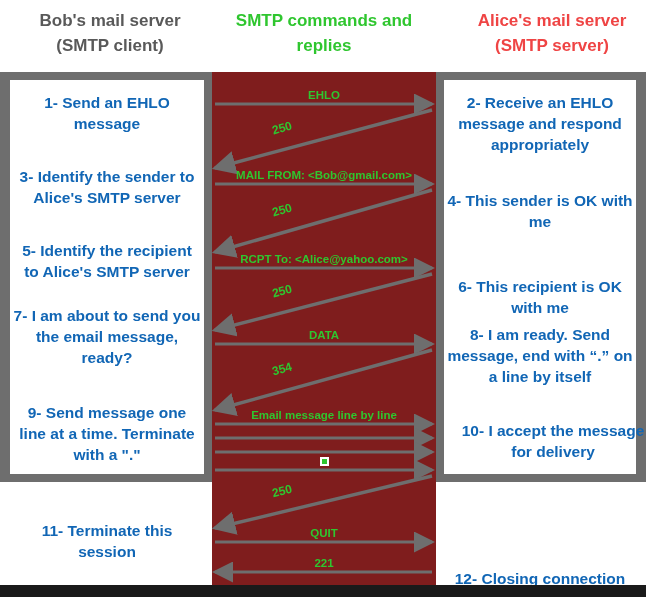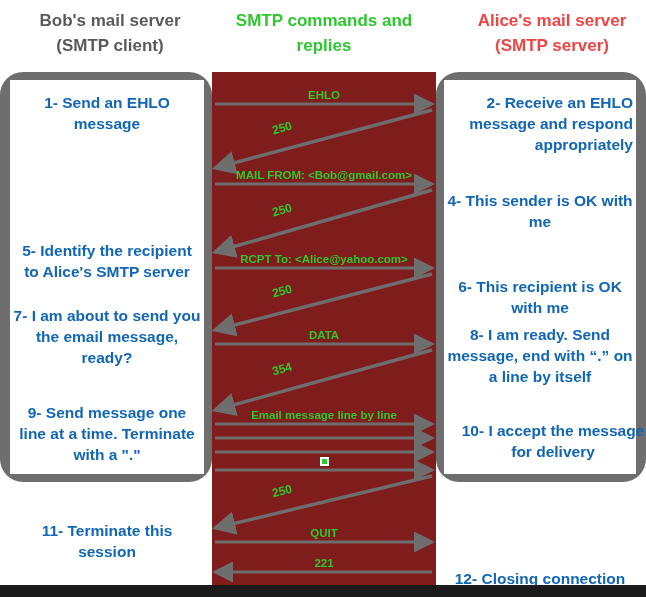--- a/index.html
+++ b/index.html
@@ -32,21 +32,20 @@
   #title-mid    { left: 218px; width: 212px; color: #2fc62f; }
   #title-right  { left: 452px; width: 200px; color: #ef4444; }
 
   
   .panel {
     position: absolute;
     top: 72px;
     height: 410px;
     background: #6e6e6e;
     box-sizing: border-box;
-    border-radius: 23px;
   }
   #panel-left  { left: 0px;   width: 212px; padding: 8px 8px 8px 10px; }
   #panel-right { left: 436px; width: 210px; padding: 8px 10px 8px 8px; }
   .panel-inner {
     position: relative;
     width: 100%;
     height: 100%;
     background: #ffffff;
     box-sizing: border-box;
   }
@@ -128,30 +127,31 @@
     <span class="l2">replies</span>
   </div>
   <div class="col-title" id="title-right">
     <span>Alice's mail server</span>
     <span class="l2">(SMTP server)</span>
   </div>
 
   <div class="panel" id="panel-left">
     <div class="panel-inner" id="client-steps">
         <div class="step" style="top: 12px;">1- Send an EHLO message</div>
+        <div class="step" style="top: 86px;">3- Identify the sender to Alice's SMTP server</div>
         <div class="step" style="top: 160px;">5- Identify the recipient to Alice's SMTP server</div>
         <div class="step" style="top: 225px;">7- I am about to send you the email message, ready?</div>
         <div class="step" style="top: 322px;">9- Send message one line at a time. Terminate with a "."</div>
         <div class="step" style="top: 440px;">11- Terminate this session</div>
       </div>
   </div>
 
   <div class="panel" id="panel-right">
     <div class="panel-inner" id="server-steps">
-        <div class="step" style="top: 12px; text-align: right;">2- Receive an EHLO message and respond appropriately</div>
+        <div class="step" style="top: 12px;">2- Receive an EHLO message and respond appropriately</div>
         <div class="step" style="top: 110px;">4- This sender is OK with me</div>
         <div class="step" style="top: 196px;">6- This recipient is OK with me</div>
         <div class="step" style="top: 244px;">8-  I am ready. Send message, end with “.” on a line by itself</div>
         <div class="step" style="top: 340px; margin-left: 13px;">10-  I accept the message for delivery</div>
         <div class="step" style="top: 488px;">12-  Closing connection</div>
       </div>
   </div>
 
   <div id="channel">
     <svg id="arrow-layer" width="224" height="513">

